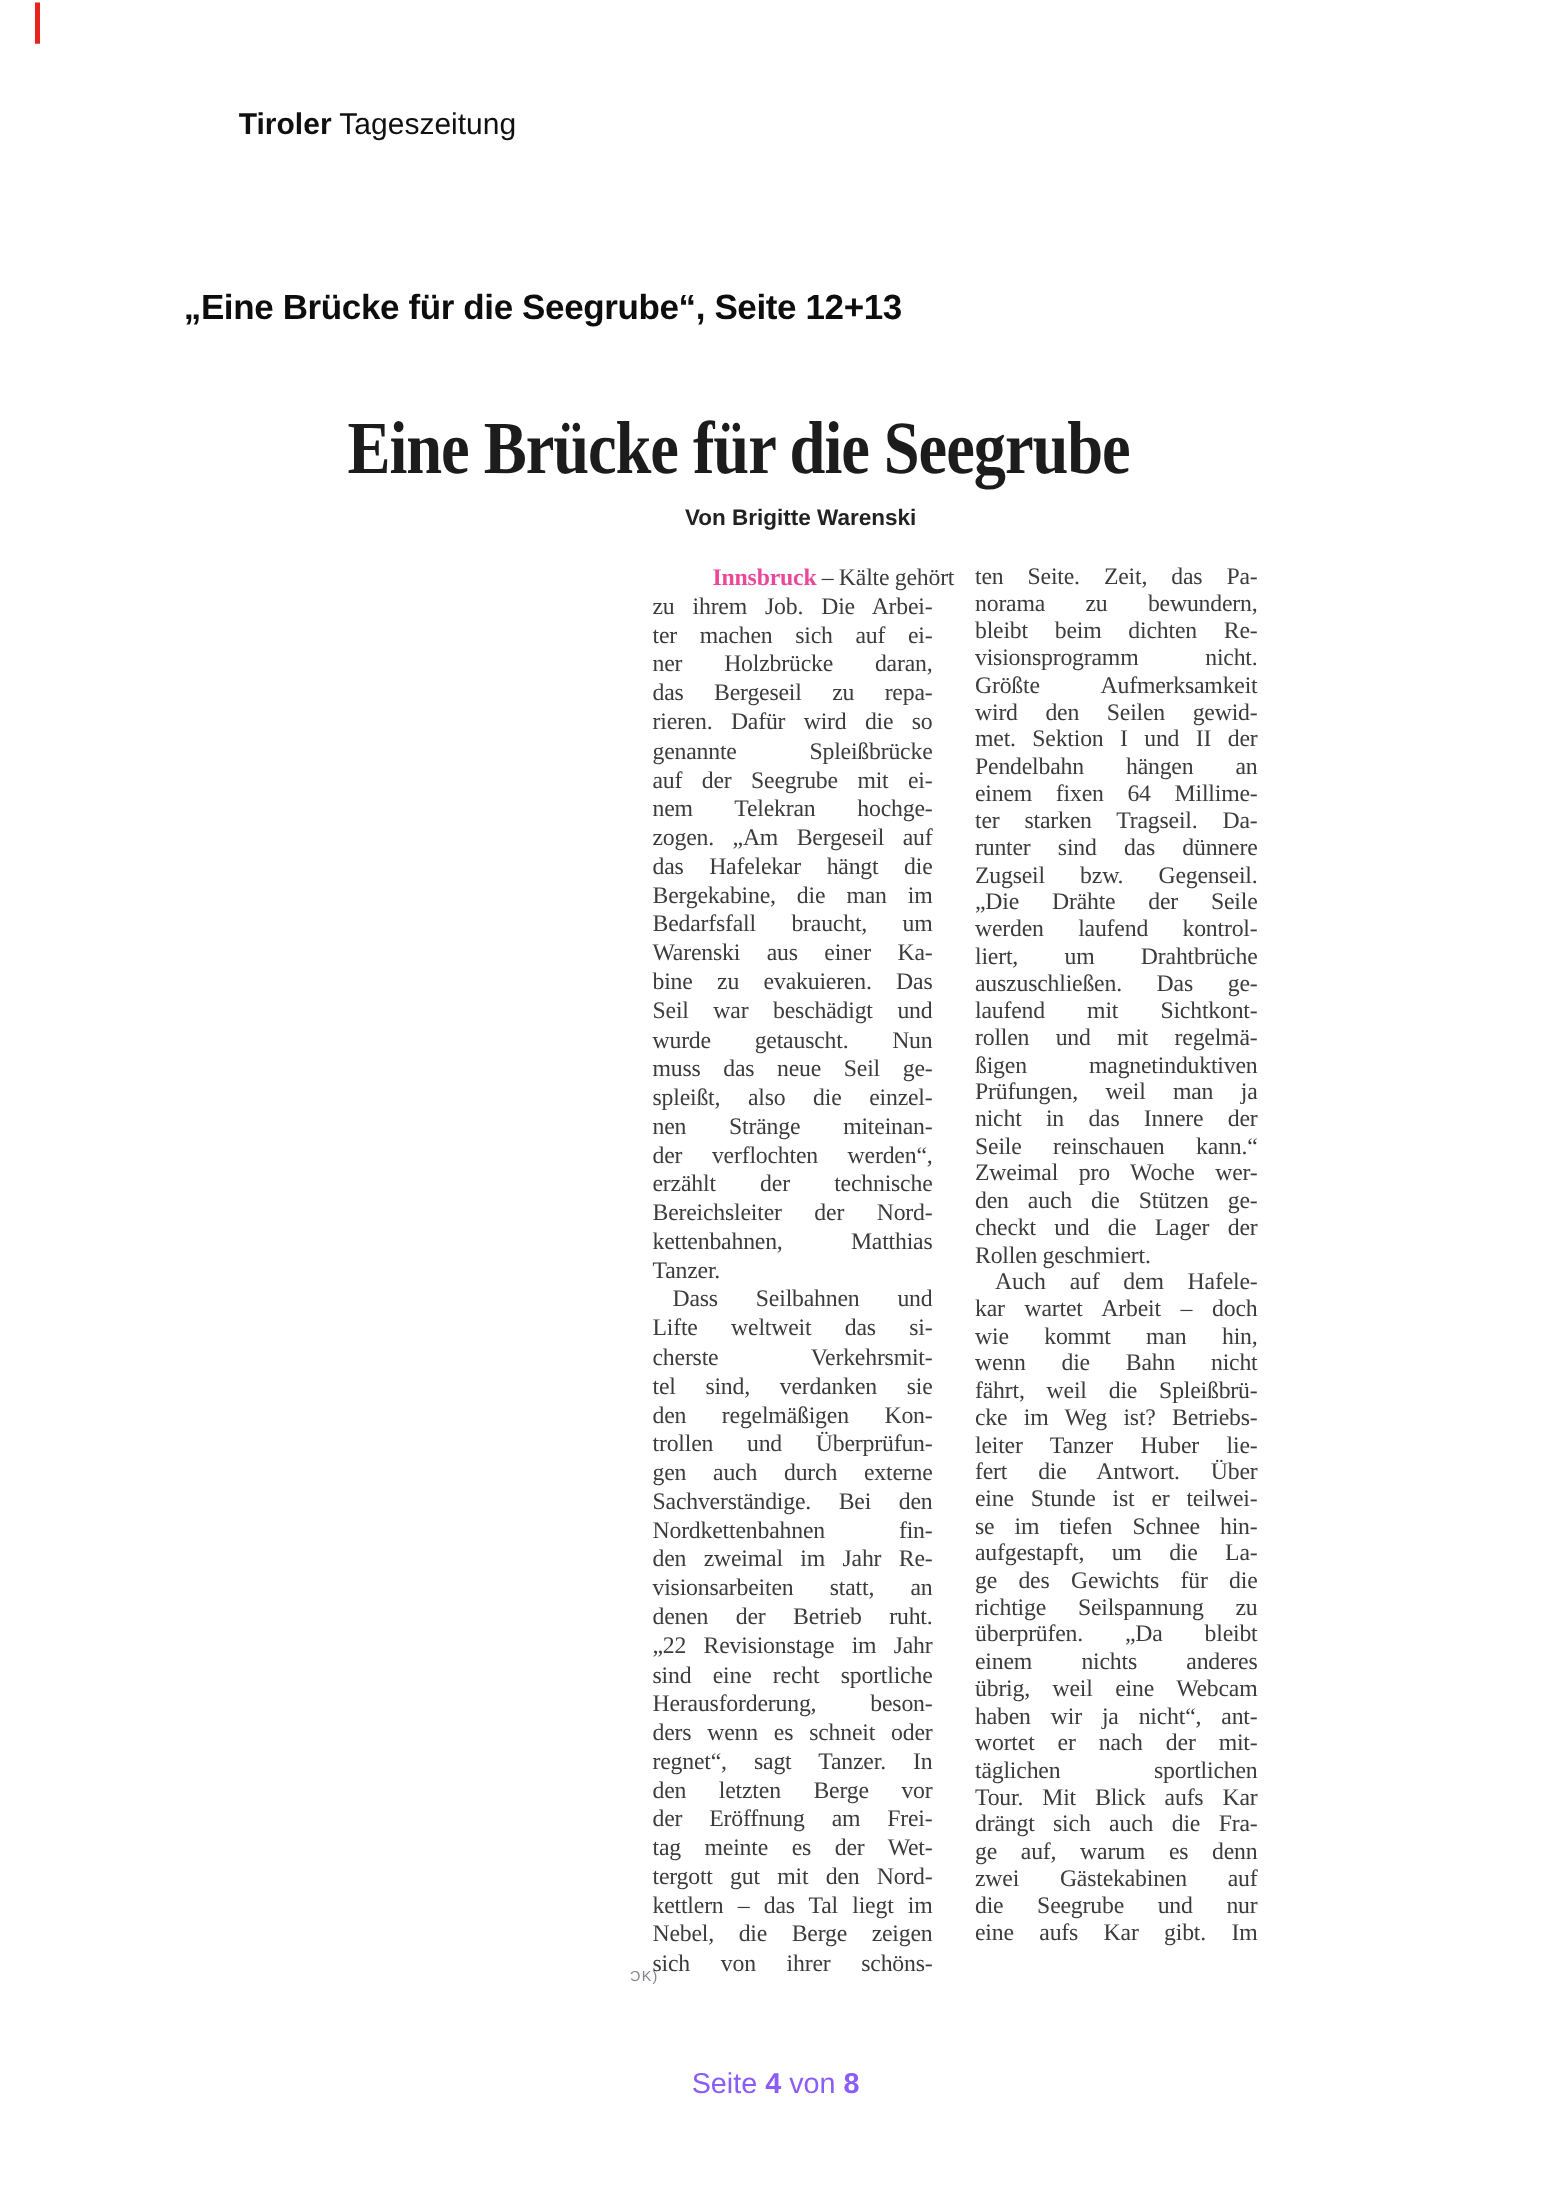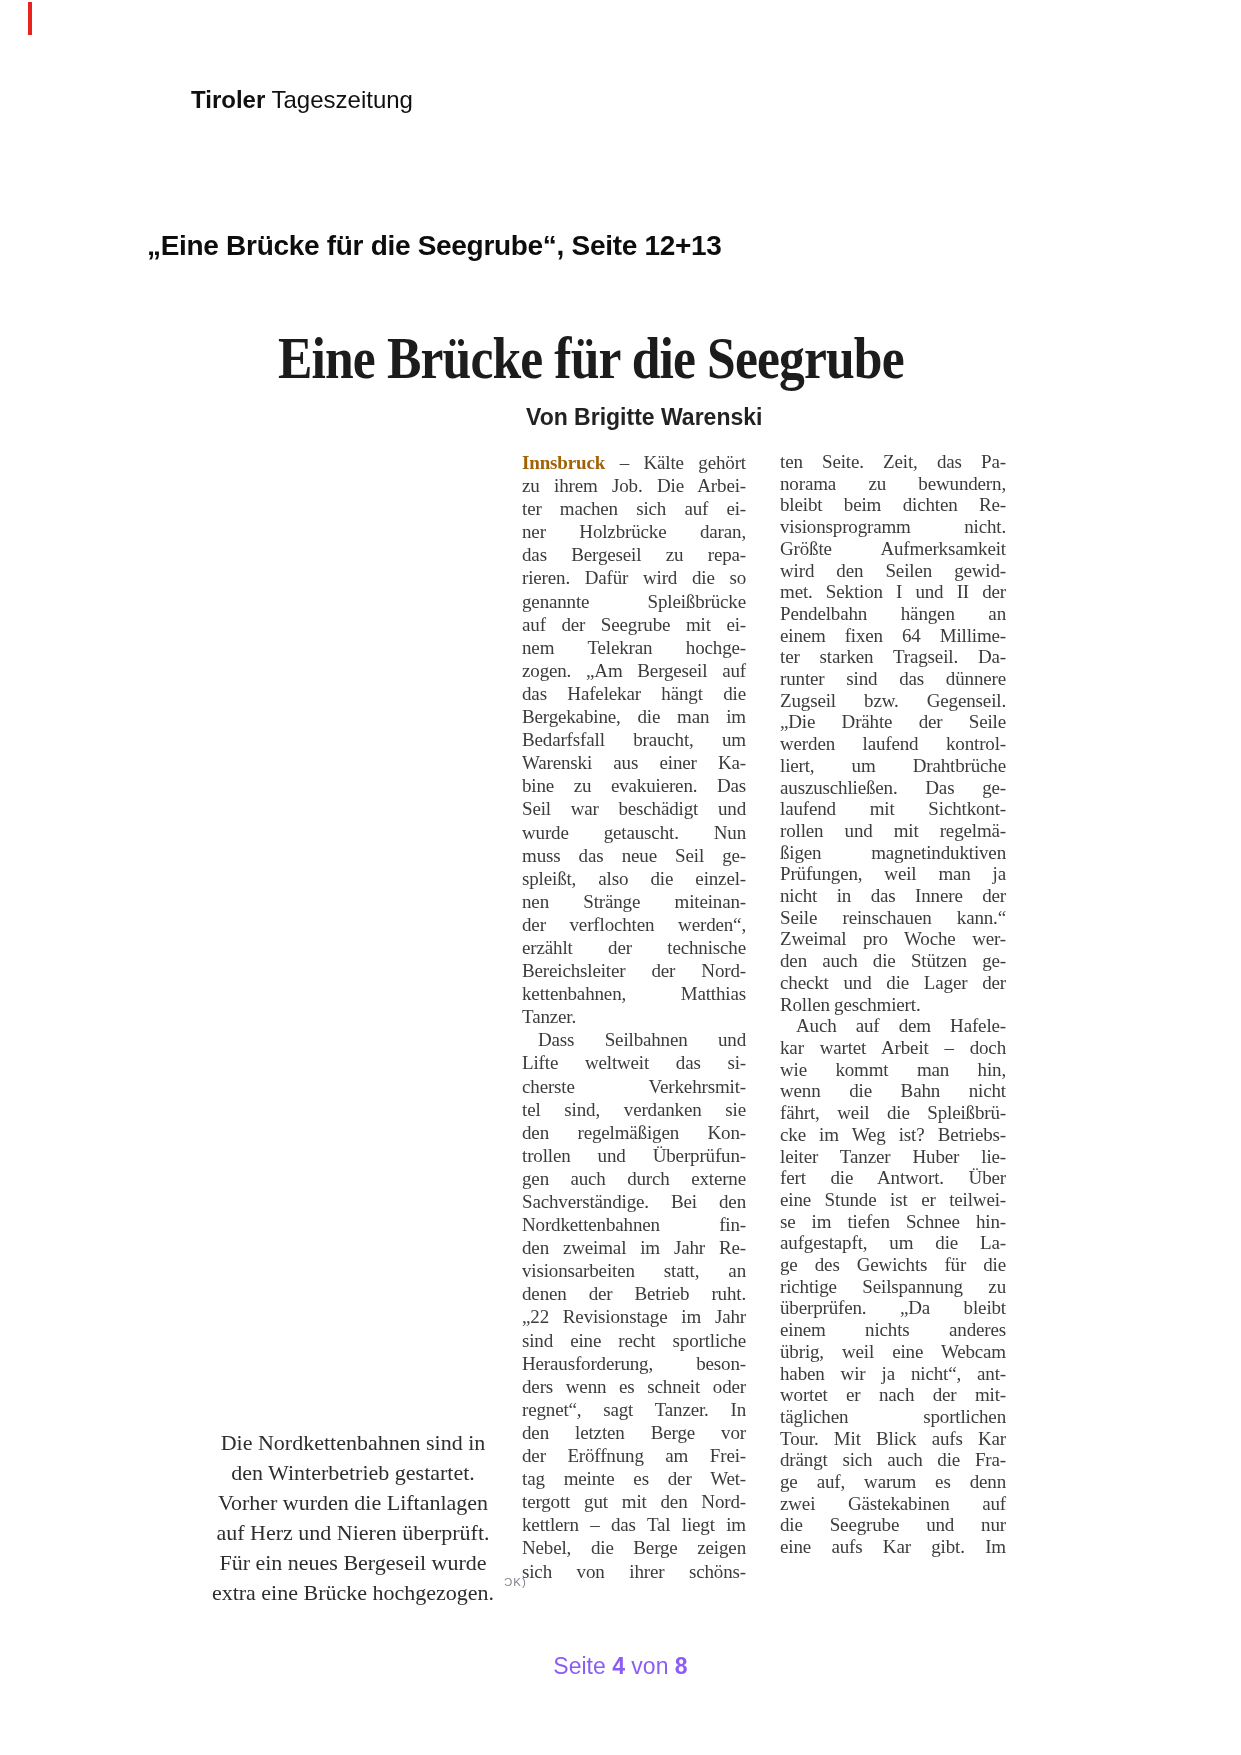--- a/index.html
+++ b/index.html
@@ -14,33 +14,33 @@
   .masthead b{font-weight:bold;}
   .refline{
     left:147px;top:230px;font-size:28px;font-weight:bold;color:#0d0d0d;
     letter-spacing:-0.3px;white-space:nowrap;
   }
   .headline{
     left:278px;top:324px;font-family:"Liberation Serif",serif;
     font-size:60px;font-weight:bold;color:#1c1c1c;white-space:nowrap;
     letter-spacing:-1px;transform:scaleX(0.86);transform-origin:0 0;
   }
-  .byline{left:526px;top:404px;font-size:23px;font-weight:bold;color:#222;white-space:nowrap;}
+  .byline{left:548px;top:404px;font-size:18px;font-weight:bold;color:#222;white-space:nowrap;}
   .col{
     font-family:"Liberation Serif",serif;font-size:19px;color:#3c3c3c;
     letter-spacing:-0.15px;word-spacing:-0.3px;
   }
   .col1{left:522px;top:451px;width:224px;line-height:23.1px;}
   .col2{left:780px;top:451px;width:226px;line-height:21.7px;}
   .bodyline{
     text-align:justify;text-align-last:justify;white-space:nowrap;
   }
   .bodyline.flush{text-align:left;text-align-last:left;}
   .bodyline.indent{text-indent:16px;}
-  .bodyline b{font-weight:bold;color:#a16207;}
+  .bodyline b{font-weight:bold;color:#ec4899;margin-left:48px;}
   .caption{
     left:188px;top:1428px;width:330px;text-align:center;
     font-family:"Liberation Serif",serif;font-size:22px;line-height:30px;color:#2e2e2e;
   }
   .credit{left:504px;top:1576px;font-size:11.5px;color:#80828e;letter-spacing:1px;}
   .footer{left:0;top:1653px;width:1241px;text-align:center;font-size:23px;color:#8b5cf6;}
   .footer b{font-weight:bold;}
 </style>
 </head>
 <body>
@@ -156,26 +156,18 @@
       <div class="bodyline">wortet er nach der mit-</div>
       <div class="bodyline">täglichen sportlichen</div>
       <div class="bodyline">Tour. Mit Blick aufs Kar</div>
       <div class="bodyline">drängt sich auch die Fra-</div>
       <div class="bodyline">ge auf, warum es denn</div>
       <div class="bodyline">zwei Gästekabinen auf</div>
       <div class="bodyline">die Seegrube und nur</div>
       <div class="bodyline">eine aufs Kar gibt. Im</div>
     </div>
 
-  <div class="abs caption" id="caption">
-      <div>Die Nordkettenbahnen sind in</div>
-      <div>den Winterbetrieb gestartet.</div>
-      <div>Vorher wurden die Liftanlagen</div>
-      <div>auf Herz und Nieren überprüft.</div>
-      <div>Für ein neues Bergeseil wurde</div>
-      <div>extra eine Brücke hochgezogen.</div>
-    </div>
 
   <div class="abs credit">ƆK)</div>
 
   <div class="abs footer"><span>Seite </span><b>4</b><span> von </span><b>8</b></div>
 
 </div>
 
 </body></html>

